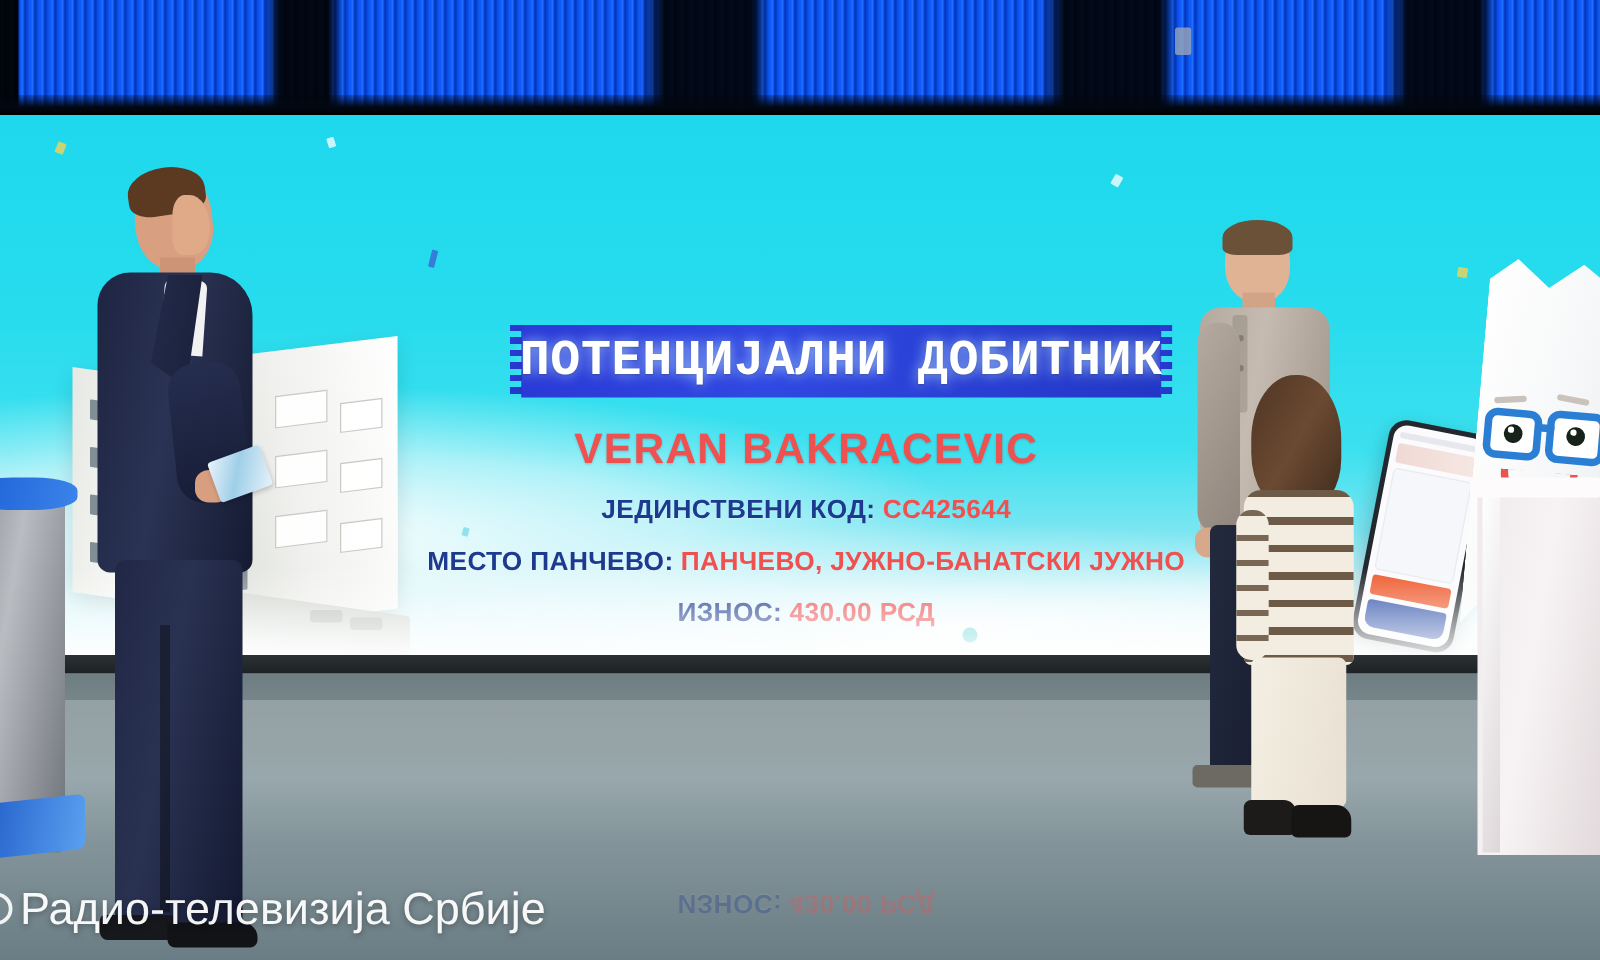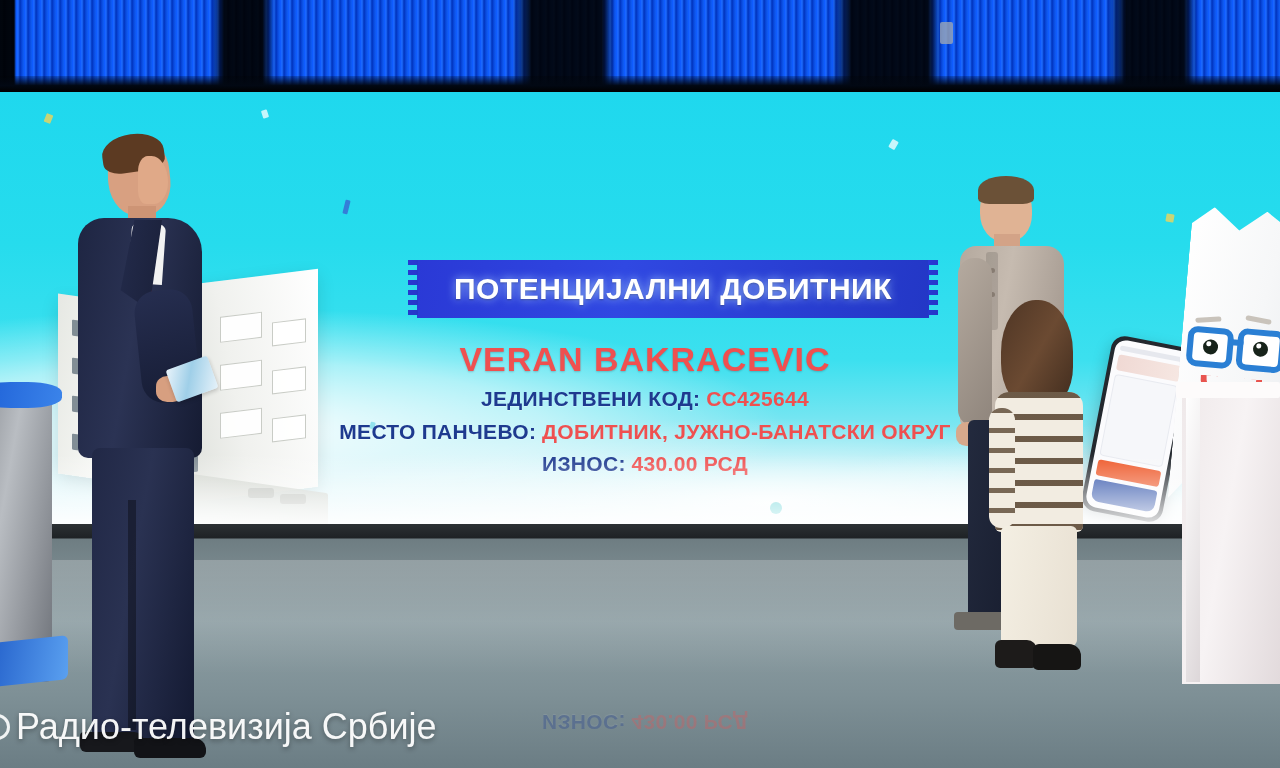--- a/index.html
+++ b/index.html
@@ -81,35 +81,36 @@
   }
   .zz{ position:absolute; top:0; width:10px; height:100%;
     background:linear-gradient(100deg,#2a39d6,#2337c6); }
   .zz.l{ left:0;
     -webkit-mask-image:repeating-linear-gradient(180deg,#000 0 5px, transparent 5px 10px);
     mask-image:repeating-linear-gradient(180deg,#000 0 5px, transparent 5px 10px); }
   .zz.r{ right:0;
     -webkit-mask-image:repeating-linear-gradient(180deg,#000 0 5px, transparent 5px 10px);
     mask-image:repeating-linear-gradient(180deg,#000 0 5px, transparent 5px 10px); }
   .banner-title{
-    color:#fff; font-weight:bold; font-size:30px; letter-spacing:.5px;
+    color:#fff; font-weight:bold; font-size:40px; letter-spacing:.5px;
     text-shadow:0 0 10px rgba(180,220,255,.8), 0 1px 2px rgba(0,0,0,.35);
     white-space:nowrap;
+    font-family:Liberation Mono, monospace;
   }
 
   
   .winner-block{
     position:absolute; left:280px; top:248px; width:730px;
     text-align:center; line-height:1.12;
   }
   .w-name{
     font-size:34px; font-weight:bold; color:#ef5050; letter-spacing:1px;
     text-shadow:0 1px 2px rgba(0,0,0,.18);
   }
-  .w-row{ font-size:21px; font-weight:bold; margin-top:9px; white-space:nowrap; }
+  .w-row{ font-size:21px; font-weight:bold; margin-top:18px; white-space:nowrap; }
   .w-label{ color:#1e3a8f; letter-spacing:.3px; text-shadow:0 1px 1px rgba(255,255,255,.3); }
   .w-value{ color:#ef5050; letter-spacing:.3px; }
 
   
   .presenter{ position:absolute; left:72px; top:140px; width:140px; height:520px; }
   .p-head{ position:absolute; left:36px; top:0; width:62px; height:76px;
     background:#d8a081; border-radius:48% 42% 44% 46%; transform:rotate(-6deg); }
   .p-face{ position:absolute; left:66px; top:16px; width:30px; height:48px;
     background:#e0a988; border-radius:36% 60% 50% 30%; }
   .p-hair{ position:absolute; left:30px; top:-6px; width:62px; height:38px;
@@ -314,21 +315,21 @@
     <div class="winner-block">
       <div class="w-name">VERAN BAKRACEVIC</div>
 
       <div class="w-row">
         <span class="w-label">ЈЕДИНСТВЕНИ КОД:</span>
         <span class="w-value">CC425644</span>
       </div>
 
       <div class="w-row">
         <span class="w-label">МЕСТО ПАНЧЕВО:</span>
-        <span class="w-value">ДОБИТНИК, ЈУЖНО-БАНАТСКИ ОКРУГ</span>
+        <span class="w-value">ПАНЧЕВО, ЈУЖНО-БАНАТСКИ ЈУЖНО</span>
       </div>
 
       <div class="w-row">
         <span class="w-label">ИЗНОС:</span>
         <span class="w-value">430.00 РСД</span>
       </div>
     </div>
 
     <div class="phone">
       <div class="phone-scr">

